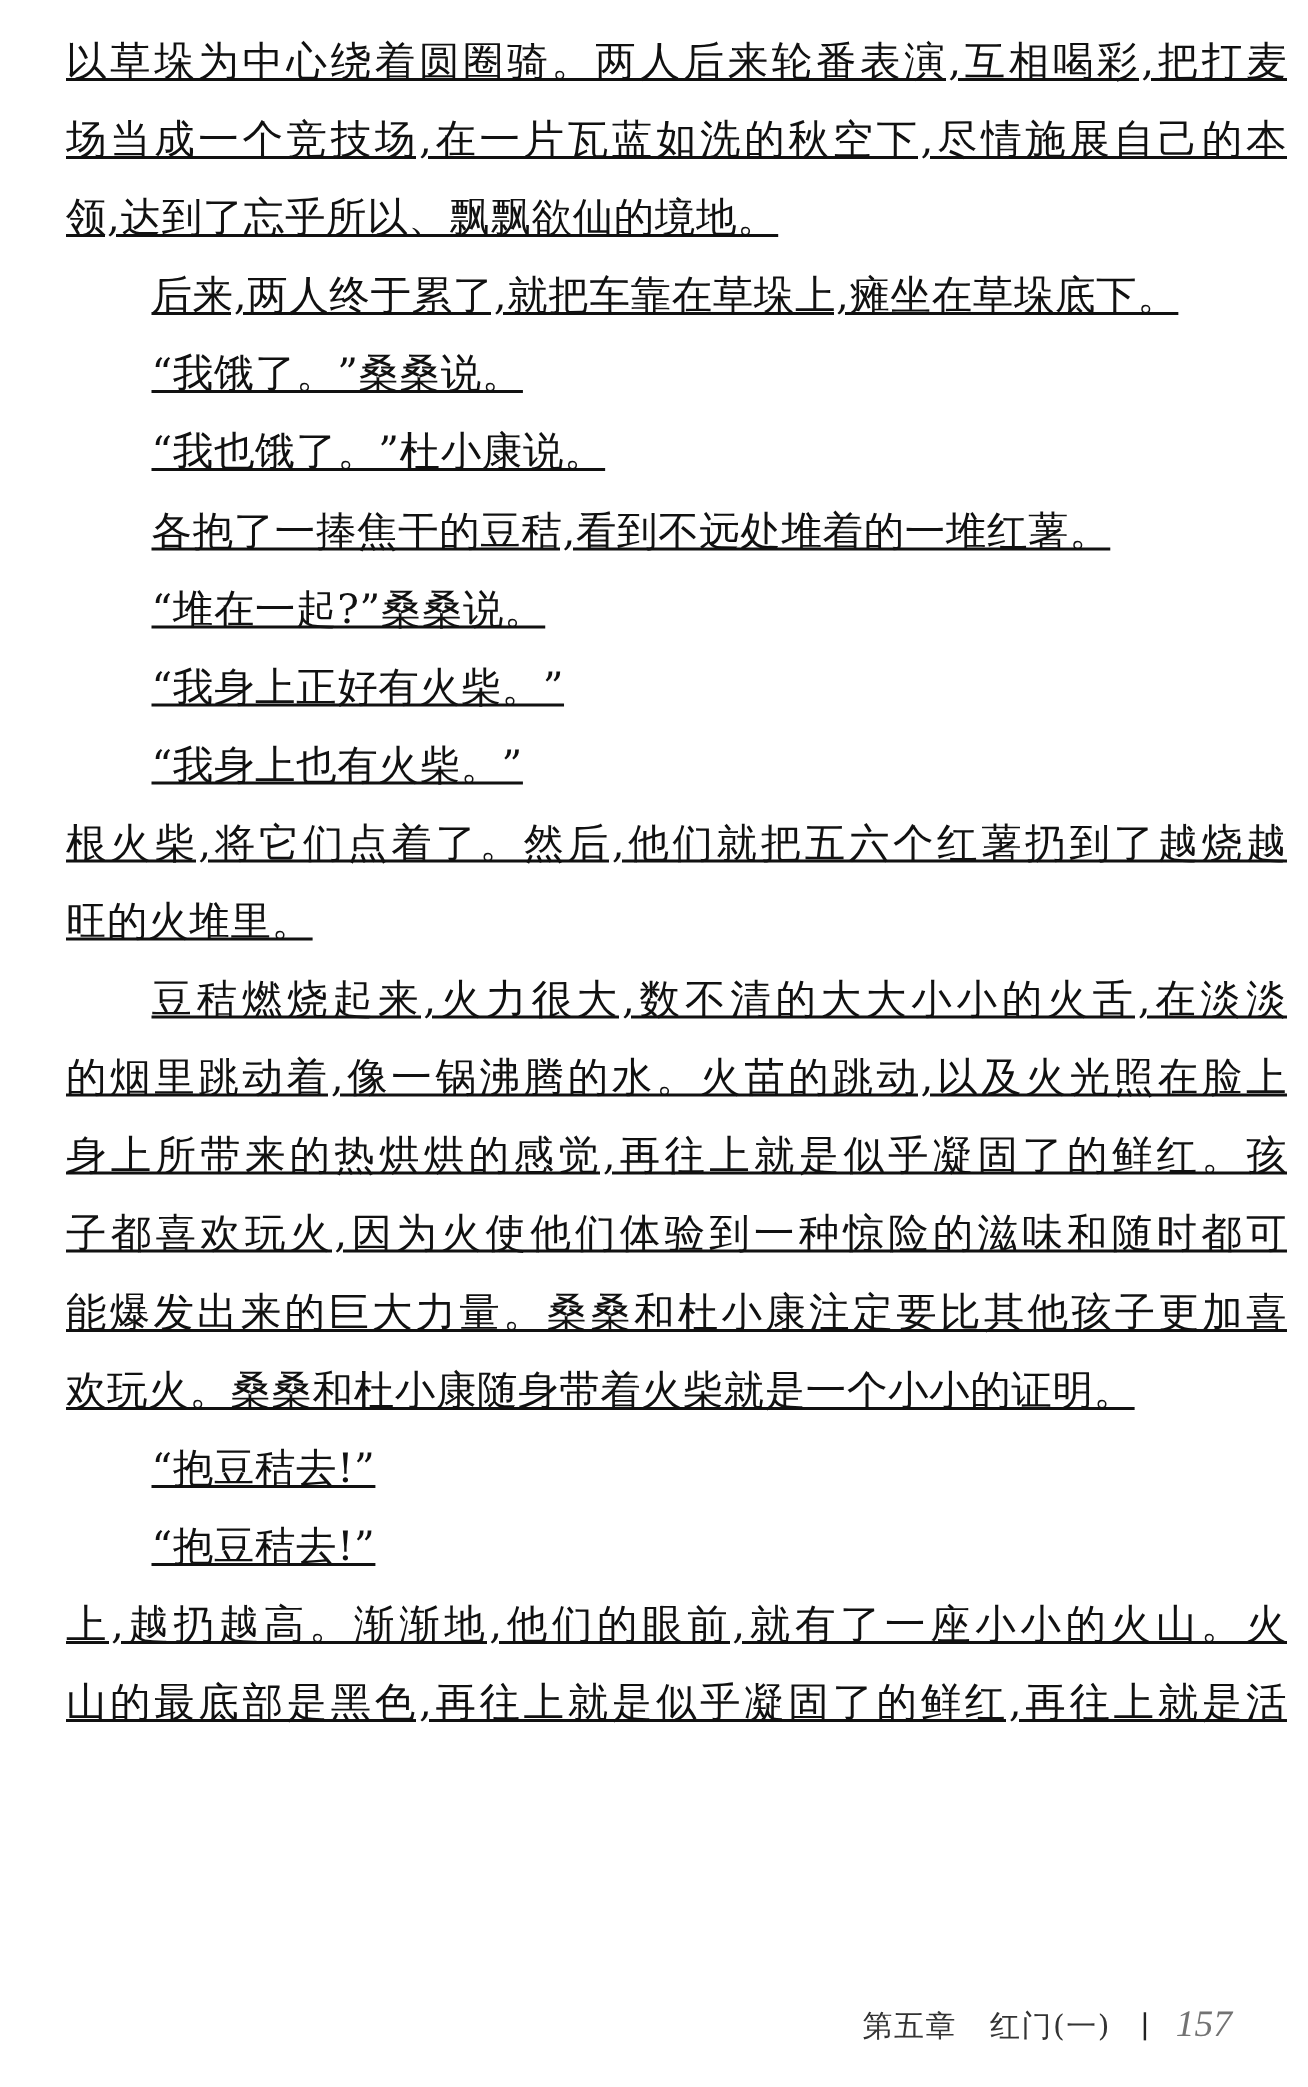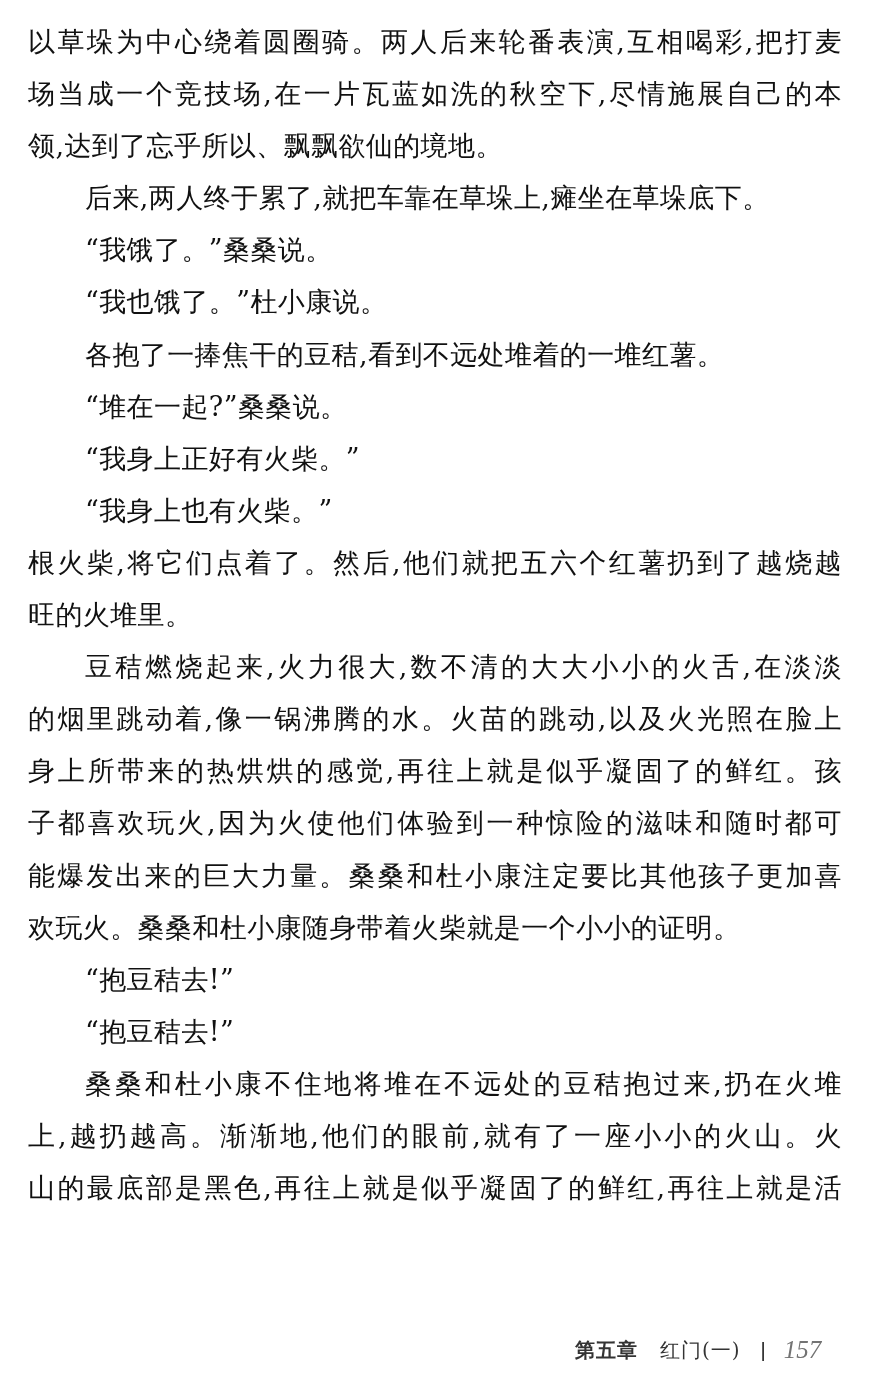--- a/index.html
+++ b/index.html
@@ -10,23 +10,24 @@
     body {
       width: 872px;
       height: 1391px;
       position: relative;
       overflow: hidden;
       font-family: "DejaVu Serif", "Liberation Serif", serif;
       color: #111111;
     }
     .page {
       position: absolute;
-      left: 28px;
+      left: 44px;
       top: 16px;
       width: 814px;
+      text-decoration: underline;
     }
     .line {
       display: block;
       height: 52.1px;
       line-height: 52.1px;
       font-size: 27px;
       white-space: nowrap;
       letter-spacing: 0.4px;
     }
     .line.justify {
@@ -43,21 +44,20 @@
       width: 268px;
       height: 40px;
       display: flex;
       align-items: center;
       font-size: 20px;
       color: #333333;
       white-space: nowrap;
     }
     .footer .chapter {
       letter-spacing: 1px;
-      font-weight: bold;
     }
     .footer .title {
       margin-left: 22px;
       letter-spacing: 1px;
     }
     .footer .sep {
       margin-left: 20px;
       margin-right: 18px;
       color: #222;
       font-family: "Liberation Sans", sans-serif;
@@ -87,21 +87,20 @@
   <span class="line justify">根火柴,将它们点着了。然后,他们就把五六个红薯扔到了越烧越</span>
   <span class="line">旺的火堆里。</span>
   <span class="line indent justify">豆秸燃烧起来,火力很大,数不清的大大小小的火舌,在淡淡</span>
   <span class="line justify">的烟里跳动着,像一锅沸腾的水。火苗的跳动,以及火光照在脸上</span>
   <span class="line justify">身上所带来的热烘烘的感觉,再往上就是似乎凝固了的鲜红。孩</span>
   <span class="line justify">子都喜欢玩火,因为火使他们体验到一种惊险的滋味和随时都可</span>
   <span class="line justify">能爆发出来的巨大力量。桑桑和杜小康注定要比其他孩子更加喜</span>
   <span class="line">欢玩火。桑桑和杜小康随身带着火柴就是一个小小的证明。</span>
   <span class="line indent">“抱豆秸去!”</span>
   <span class="line indent">“抱豆秸去!”</span>
-  <span class="line indent justify">桑桑和杜小康不住地将堆在不远处的豆秸抱过来,扔在火堆</span>
   <span class="line justify">上,越扔越高。渐渐地,他们的眼前,就有了一座小小的火山。火</span>
   <span class="line justify">山的最底部是黑色,再往上就是似乎凝固了的鲜红,再往上就是活</span>
 </div>
 
 <div class="footer">
   <span class="chapter">第五章</span>
   <span class="title">红门(一)</span>
   <span class="sep">|</span>
   <span class="pagenum">157</span>
 </div>

